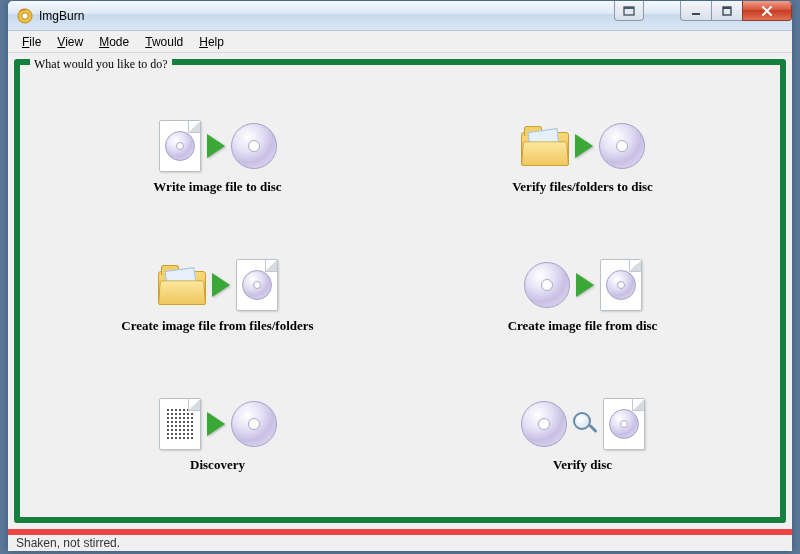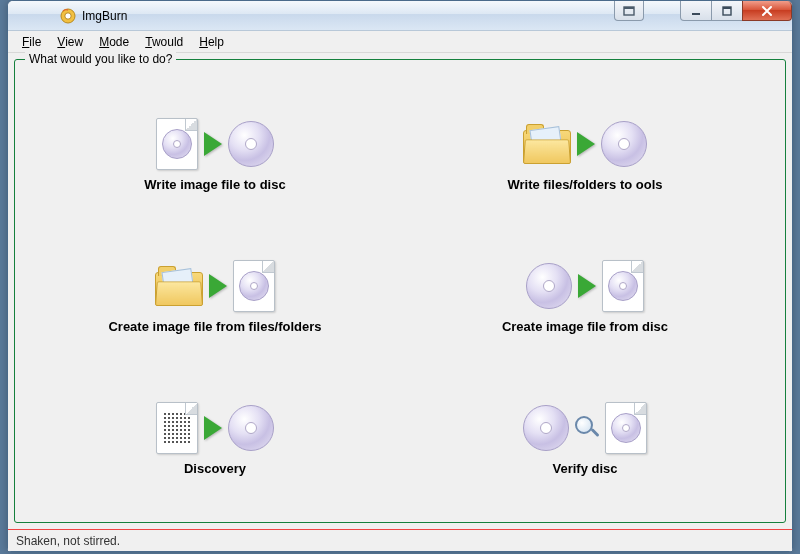--- a/index.html
+++ b/index.html
@@ -23,21 +23,20 @@
     flex-direction: column;
   }
   .titlebar {
     height: 30px;
     background: linear-gradient(to bottom, #f4f8fc 0%, #dde8f4 45%, #c9d9ec 46%, #dbe7f4 100%);
     border-bottom: 1px solid #b8c8d8;
     display: flex;
     align-items: center;
     border-radius: 5px 5px 0 0;
     position: relative;
-    padding-left: 43px;
   }
   .titlebar .app-icon {
     width: 16px; height: 16px; margin: 0 6px 0 9px;
   }
   .titlebar .title {
     font-size: 12px;
     color: #000;
   }
   .win-buttons {
     position: absolute; right: 0; top: 0;
@@ -86,25 +85,26 @@
   .menu-item .ul { text-decoration: underline; }
 
   .client {
     flex: 1;
     padding: 6px;
     display: flex;
     flex-direction: column;
   }
   .groupbox {
     flex: 1;
-    border: 1px solid #15803d;
+    border: 6px solid #15803d;
     border-radius: 3px;
     position: relative;
     padding: 18px 10px 10px 10px;
     background: #f0f0f0;
+    font-family: Liberation Serif, serif;
   }
   .group-label {
     position: absolute;
     top: -8px; left: 10px;
     background: #f0f0f0;
     padding: 0 4px;
     font-size: 12px;
     color: #000;
   }
   .grid {
@@ -130,21 +130,21 @@
     height: 58px;
   }
   .action .label {
     font-weight: bold;
     font-size: 13px;
     color: #000;
     margin-top: 4px;
   }
   .statusbar {
     height: 22px;
-    border-top: 1px solid #ef4444;
+    border-top: 6px solid #ef4444;
     display: flex;
     align-items: center;
     padding: 0 8px;
     font-size: 12px;
     color: #333;
     background: #f0f0f0;
   }
 
   
   .disc {
@@ -316,21 +316,21 @@
           <div class="icons">
             <div class="folder">
                 <div class="back"></div>
                 <div class="tab"></div>
                 <div class="paper"></div>
                 <div class="front"></div>
               </div>
             <div class="arrow"></div>
             <div class="disc"></div>
           </div>
-          <div class="label">Write files/folders to ools</div>
+          <div class="label">Verify files/folders to disc</div>
         </div>
 
         <div class="action">
           <div class="icons">
             <div class="folder">
                 <div class="back"></div>
                 <div class="tab"></div>
                 <div class="paper"></div>
                 <div class="front"></div>
               </div>

